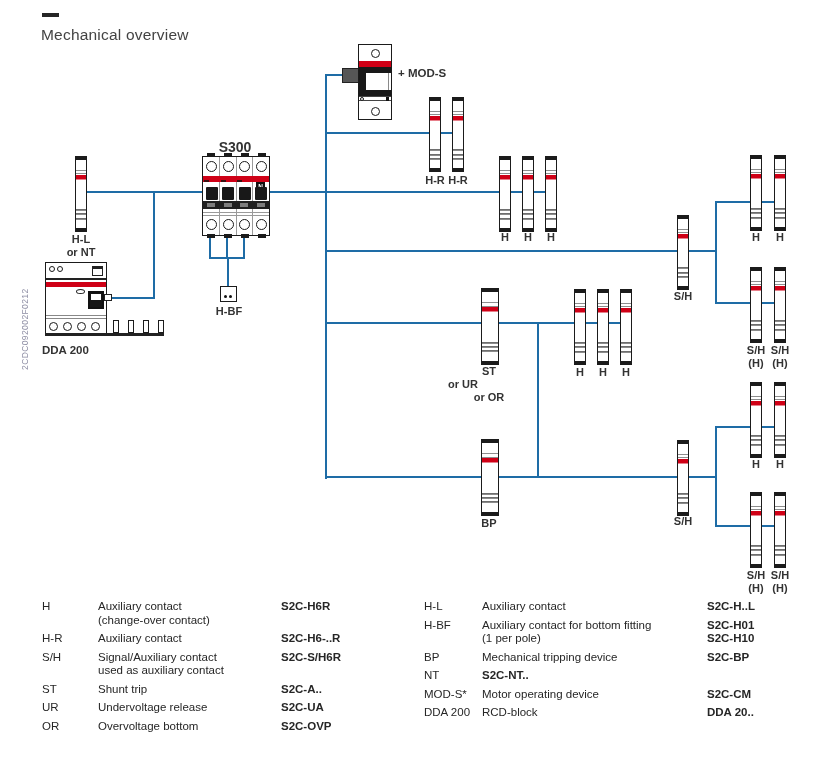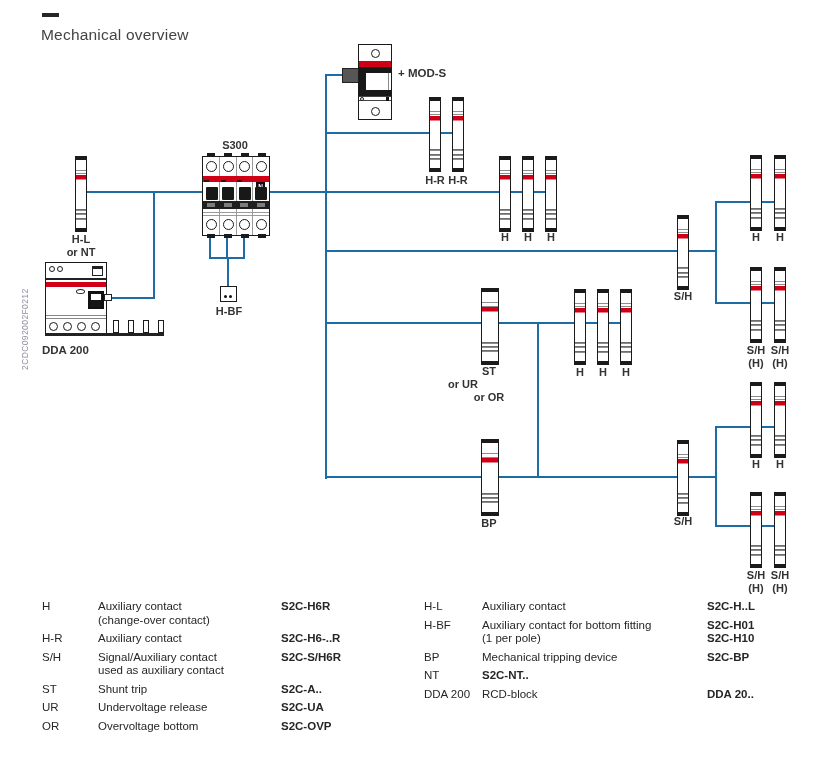--- a/index.html
+++ b/index.html
@@ -209,21 +209,21 @@
     <div class="tooth" style="left:98px;"></div>
     <div class="tooth" style="left:113px;"></div>
     <div class="ddabase"></div>
   </div>
 
   <div class="hbf">
     <div class="dot" style="left:3px;top:8px;"></div>
     <div class="dot" style="left:8px;top:8px;"></div>
   </div>
 
-  <div class="lab" style="left:235px;top:139px;font-size:11px;">S300</div>
+  <div class="lab" style="left:235px;top:139px;font-size:14px;">S300</div>
   <div class="lab labL" style="left:398px;top:67px;font-size:11.5px;">+ MOD-S</div>
   <div class="lab" style="left:81px;top:233px;">H-L</div>
   <div class="lab" style="left:81px;top:246px;">or NT</div>
   <div class="lab labL" style="left:42px;top:344px;font-size:11.5px;">DDA 200</div>
   <div class="lab" style="left:229px;top:305px;">H-BF</div>
   <div class="lab" style="left:435px;top:174px;">H-R</div>
   <div class="lab" style="left:458px;top:174px;">H-R</div>
   <div class="lab" style="left:505px;top:231px;">H</div>
   <div class="lab" style="left:528px;top:231px;">H</div>
   <div class="lab" style="left:551px;top:231px;">H</div>
@@ -338,20 +338,29 @@
         <div>S2C-BP</div>
       </div>
     </div>
     <div class="lrow">
       <div class="lt">NT</div>
       <div class="lp">
         <div>S2C-NT..</div>
       </div>
     </div>
     <div class="lrow">
+      <div class="lt">MOD-S*</div>
+      <div class="ld">
+        <div>Motor operating device</div>
+      </div>
+      <div class="lp">
+        <div>S2C-CM</div>
+      </div>
+    </div>
+    <div class="lrow">
       <div class="lt">DDA 200</div>
       <div class="ld">
         <div>RCD-block</div>
       </div>
       <div class="lp">
         <div>DDA 20..</div>
       </div>
     </div>
     <div class="footnote">
     </div>

